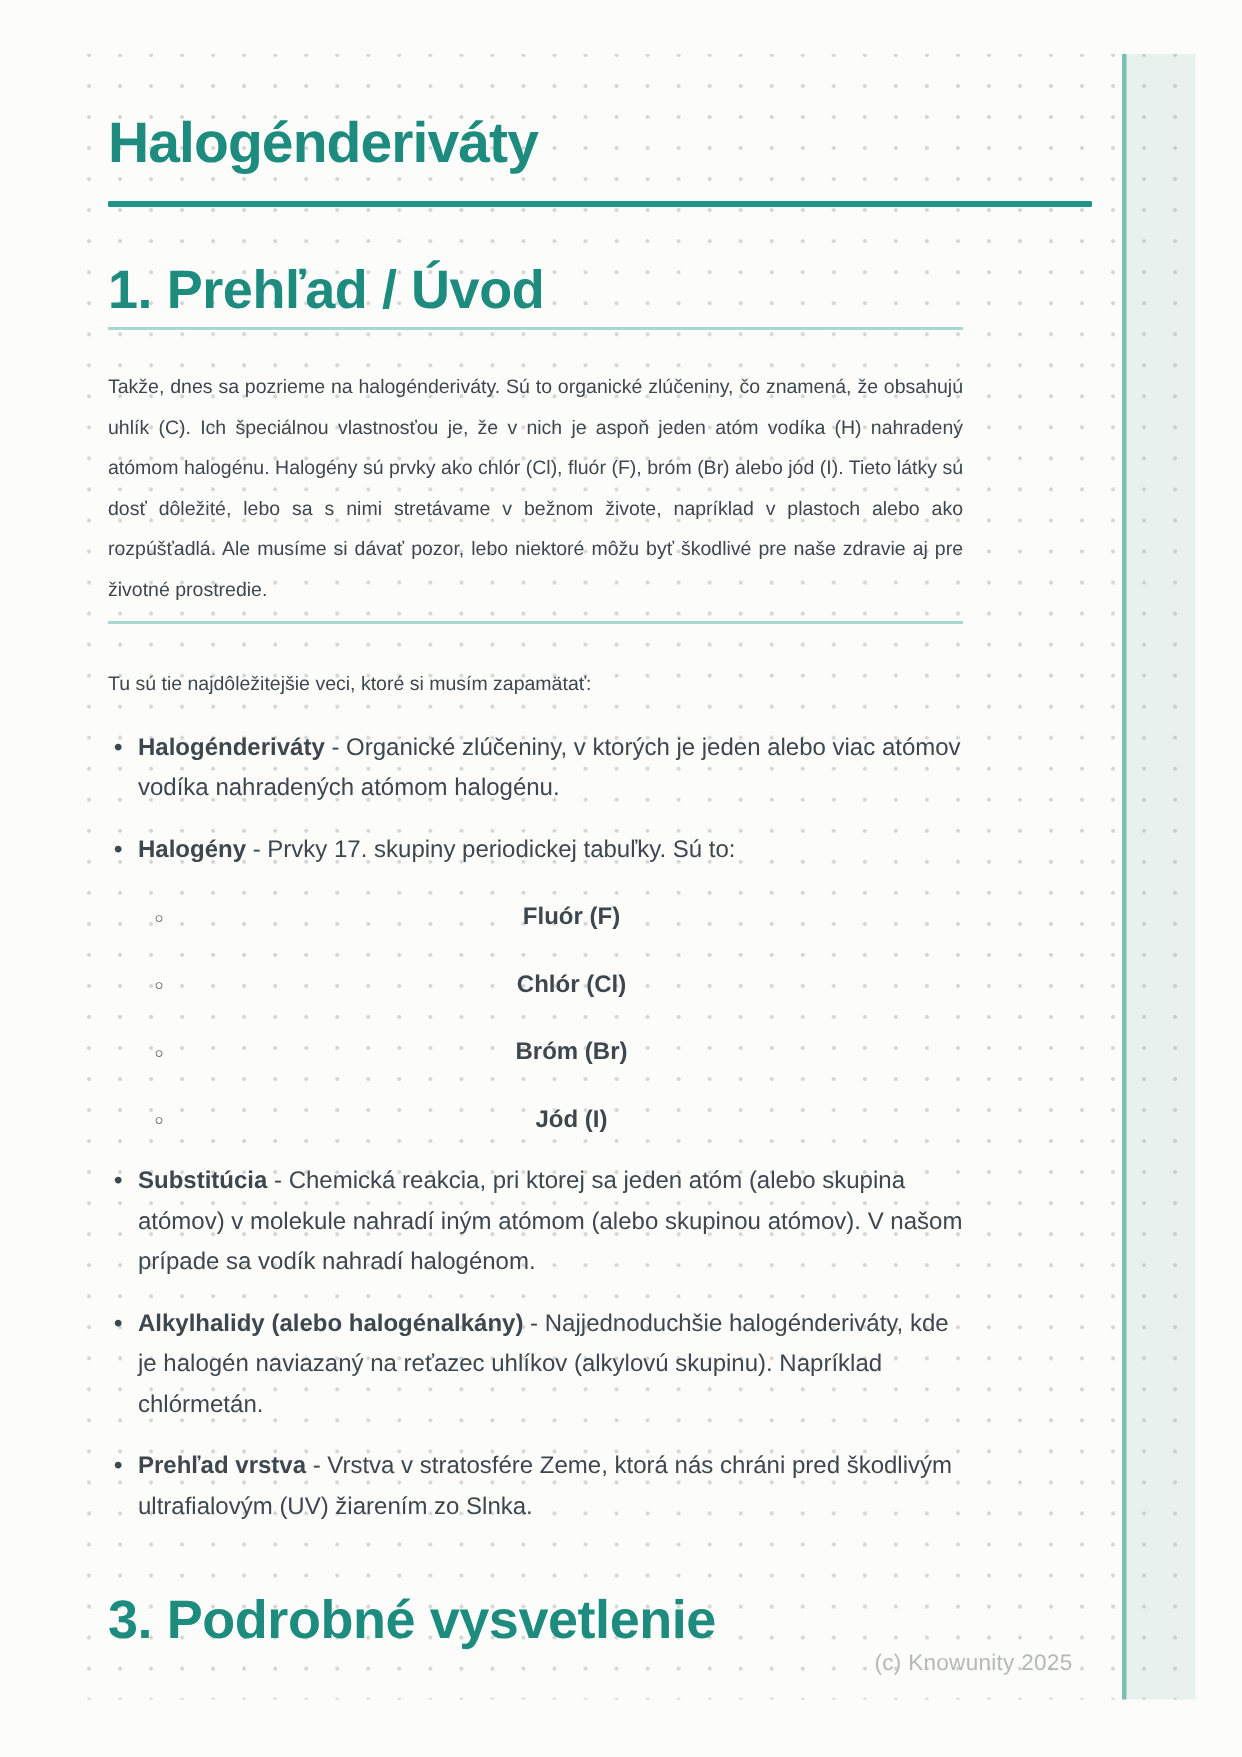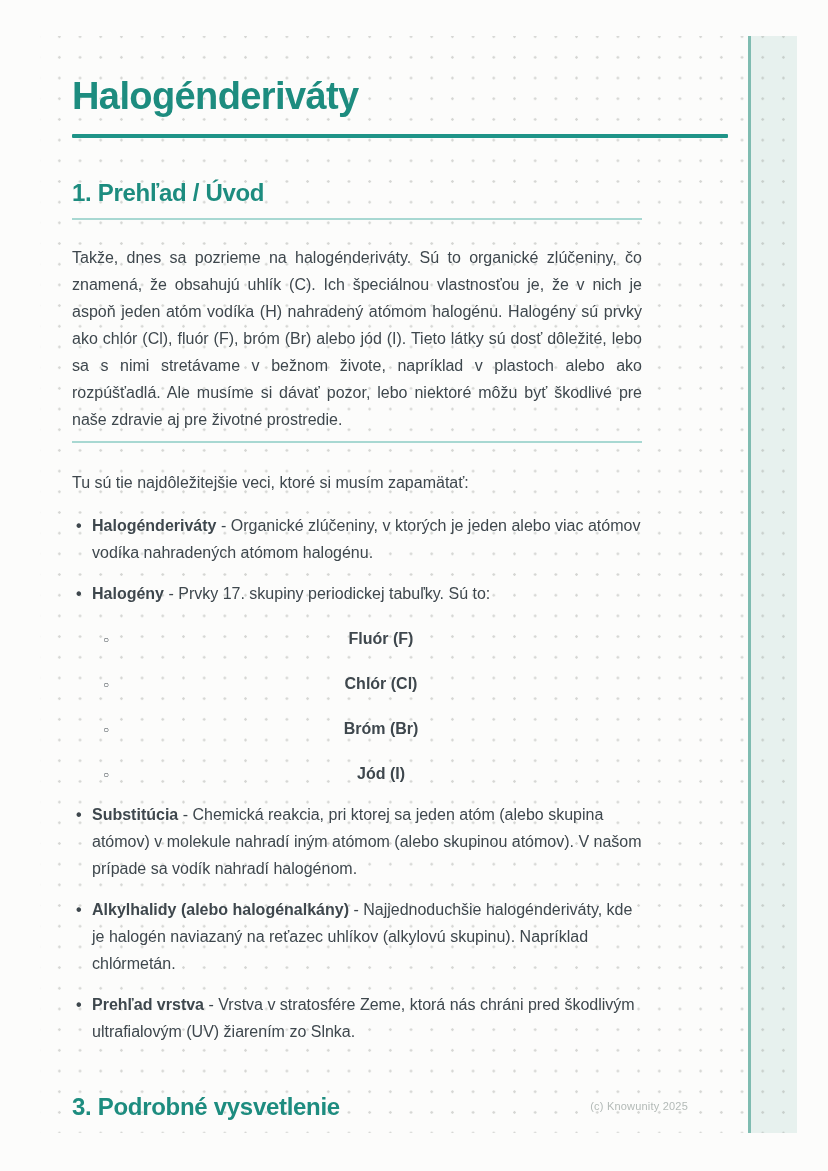--- a/index.html
+++ b/index.html
@@ -59,37 +59,37 @@
   }
   .title-rule {
     margin-top: 16px;
     width: 656px;
     height: 4px;
     background: #1f9488;
     border-radius: 1px;
   }
   h2 {
     margin: 30px 0 0 0;
-    font-size: 24px;
+    font-size: 36px;
     line-height: 34px;
     font-weight: 700;
     letter-spacing: -0.3px;
     color: #1d8c7f;
   }
   section.first h2 { margin-top: 38px; }
   section.last h2 { margin-top: 45px; }
   .h2-rule {
     margin-top: 8px;
     width: 570px;
     height: 2px;
     background: #a8d8d2;
   }
   p {
     margin: 24px 0 0 0;
-    font-size: 16px;
+    font-size: 13px;
     line-height: 27px;
   }
   p.justified {
     text-align: justify;
     text-justify: inter-word;
   }
   p.intro { margin-top: 26px; }
   ul.terms {
     list-style: none;
     margin: 16px 0 0 0;
@@ -125,23 +125,23 @@
     position: absolute;
     left: -17px;
     top: 1px;
     font-size: 10px;
     font-weight: 400;
     color: #3e474d;
   }
   strong { font-weight: 700; }
   .footer {
     position: absolute;
-    right: 72px;
+    right: 45px;
     top: 1100px;
-    font-size: 11px;
+    font-size: 15px;
     letter-spacing: 0.2px;
     color: #b3bab7;
     z-index: 3;
   }
 </style>
 </head>
 <body>
 
 <div class="page">
   <div class="stripe"></div>

